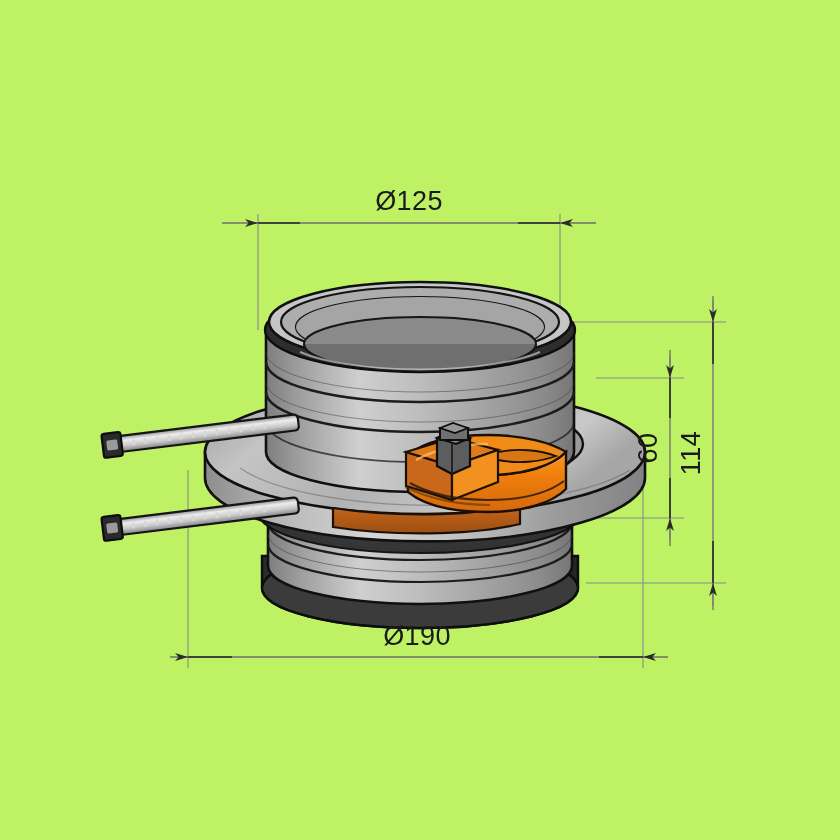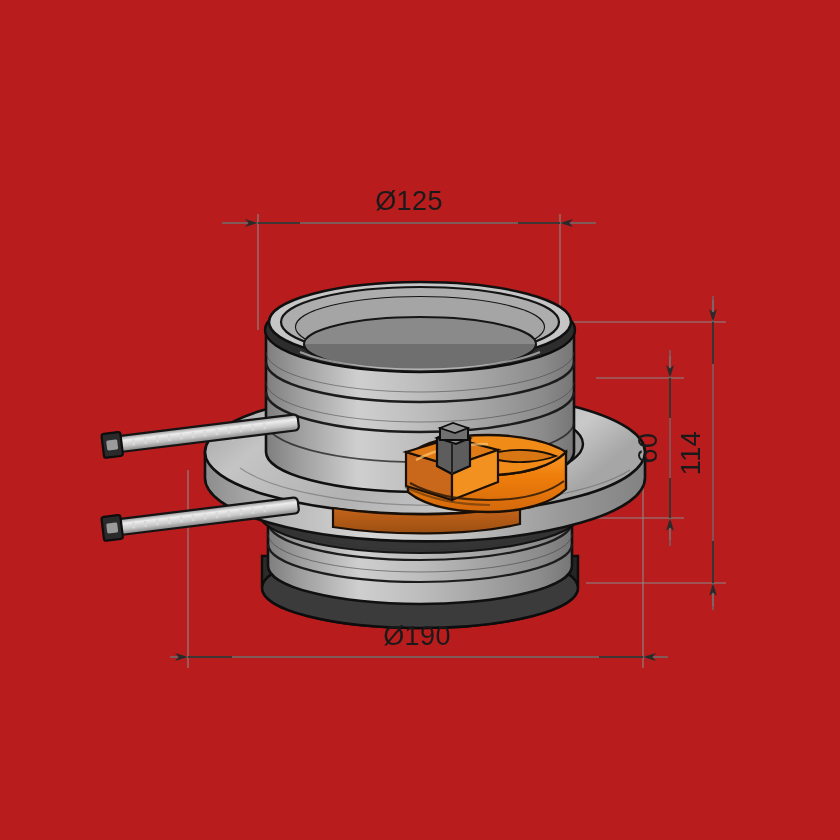--- a/index.html
+++ b/index.html
@@ -10,21 +10,21 @@
   body {
     width: 840px;
     height: 840px;
     font-family: "Liberation Sans", sans-serif;
     overflow: hidden;
   }
   #stage {
     position: relative;
     width: 840px;
     height: 840px;
-    background: #b91c1c;
+    background: #bef264;
   }
   #drawing {
     position: absolute;
     left: 0;
     top: 0;
     width: 840px;
     height: 840px;
   }
   .dim-text {
     font-family: "Liberation Sans", sans-serif;

